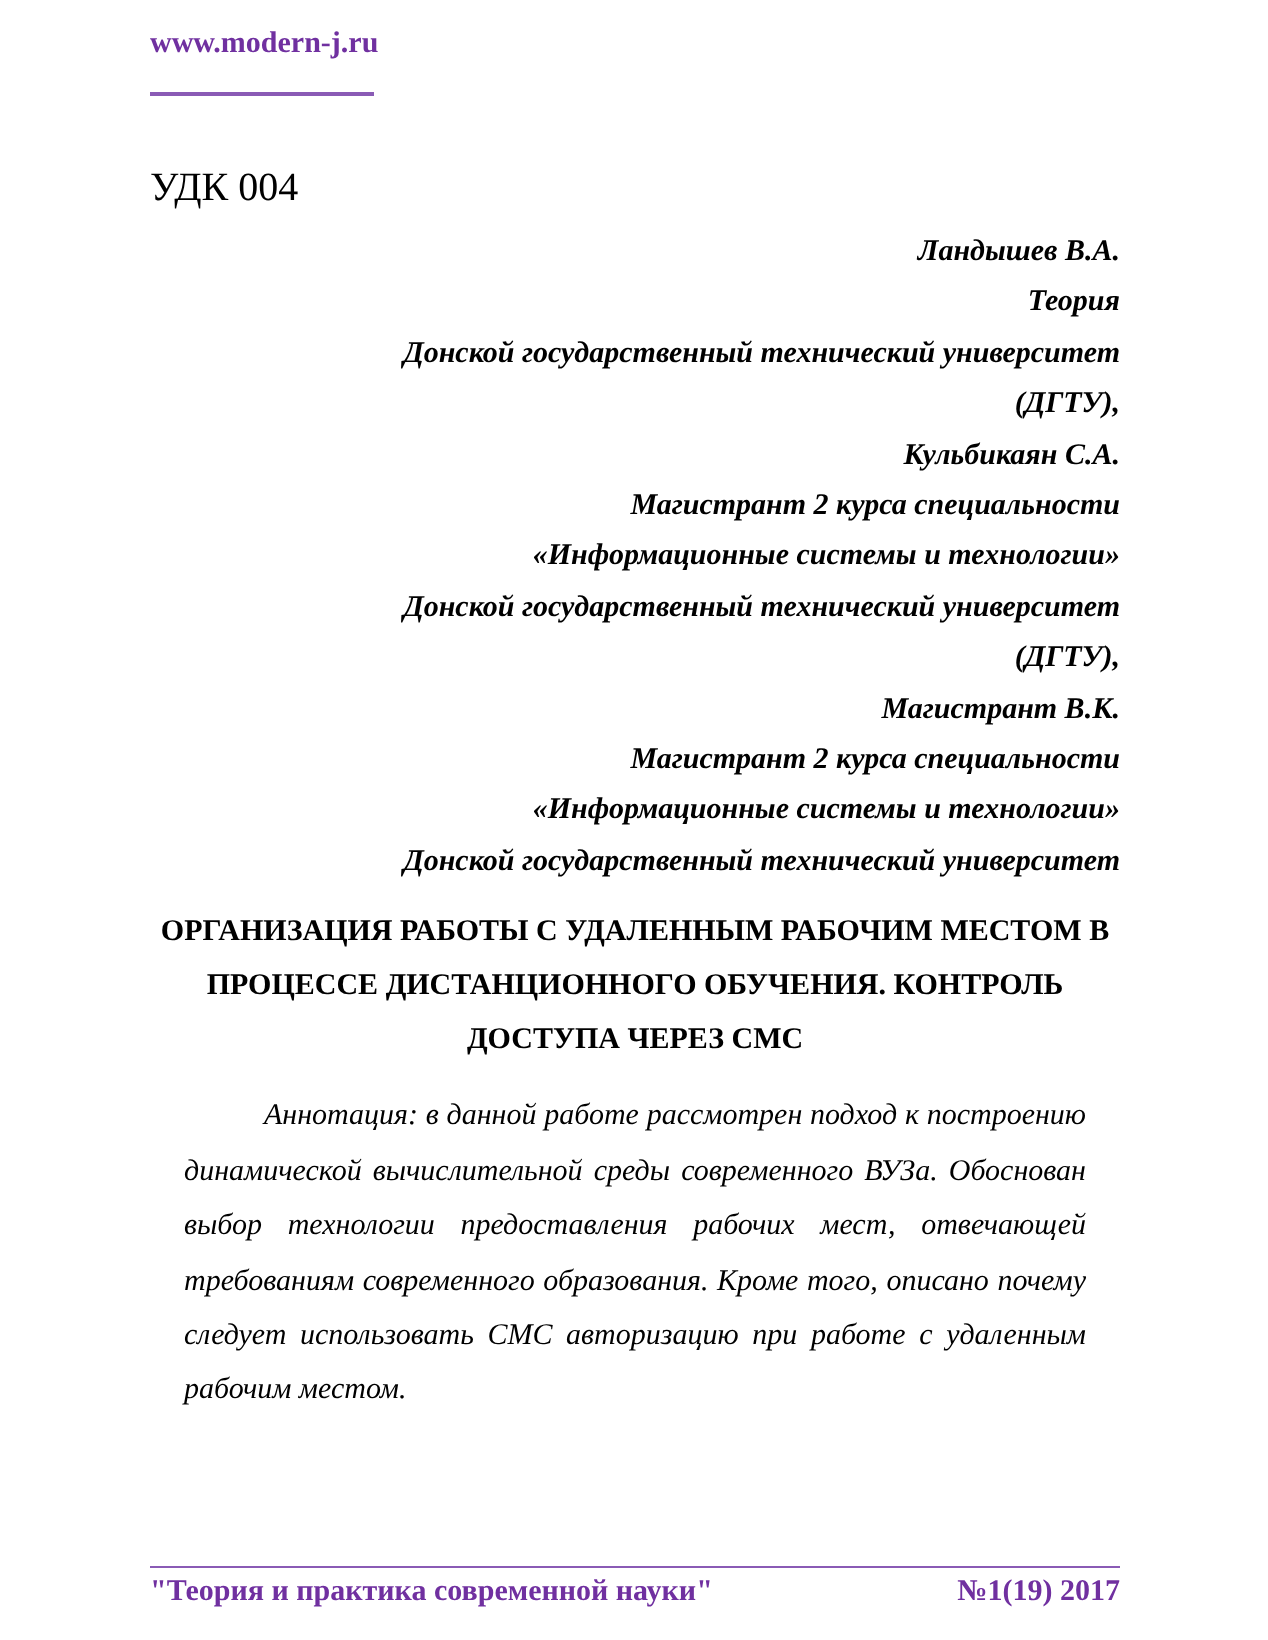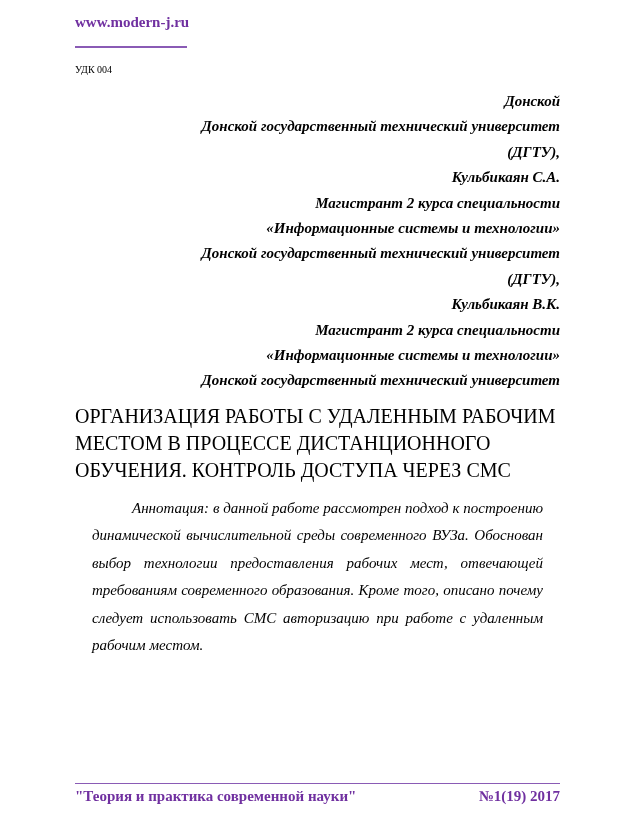--- a/index.html
+++ b/index.html
@@ -29,41 +29,41 @@
     text-decoration: none;
   }
   .header-rule {
     width: 112px;
     height: 0;
     border-top: 2px solid #8A5BB5;
     margin-top: 14px;
   }
   
   .udc {
-    margin-top: 13px;
-    font-size: 10px;
+    margin-top: 38px;
+    font-size: 20px;
     line-height: 17px;
     font-family: Liberation Serif, serif;
   }
   
   .authors {
     margin-top: 11px;
     text-align: right;
     font-weight: bold;
     font-style: italic;
     font-size: 15px;
     line-height: 25.4px;
   }
   .author-line { white-space: nowrap; }
   
   .article-title {
     margin-top: 9px;
-    text-align: left;
-    font-weight: normal;
-    font-size: 20px;
+    text-align: center;
+    font-weight: bold;
+    font-size: 15px;
     line-height: 27px;
   }
   
   .paragraph {
     font-style: italic;
     font-size: 15px;
     line-height: 27.4px;
     text-align: justify;
     text-indent: 40px;
     margin: 17px;
@@ -99,38 +99,39 @@
 
   <div>
     <a href="#" class="site-link">www.modern-j.ru</a>
     <div class="header-rule"></div>
   </div>
 
   <div class="udc">УДК 004</div>
 
   <div class="authors">
 
+      <div class="author-line">Ландышев В.А.</div>
 
-      <div class="author-line">Донской</div>
+      <div class="author-line">Теория</div>
 
       <div class="author-line">Донской государственный технический университет</div>
 
       <div class="author-line">(ДГТУ),</div>
 
       <div class="author-line">Кульбикаян С.А.</div>
 
       <div class="author-line">Магистрант 2 курса специальности</div>
 
       <div class="author-line">«Информационные системы и технологии»</div>
 
       <div class="author-line">Донской государственный технический университет</div>
 
       <div class="author-line">(ДГТУ),</div>
 
-      <div class="author-line">Кульбикаян В.К.</div>
+      <div class="author-line">Магистрант В.К.</div>
 
       <div class="author-line">Магистрант 2 курса специальности</div>
 
       <div class="author-line">«Информационные системы и технологии»</div>
 
       <div class="author-line">Донской государственный технический университет</div>
 
     </div>
 
   <div class="article-title">ОРГАНИЗАЦИЯ РАБОТЫ С УДАЛЕННЫМ РАБОЧИМ МЕСТОМ В ПРОЦЕССЕ ДИСТАНЦИОННОГО ОБУЧЕНИЯ. КОНТРОЛЬ ДОСТУПА ЧЕРЕЗ СМС</div>

